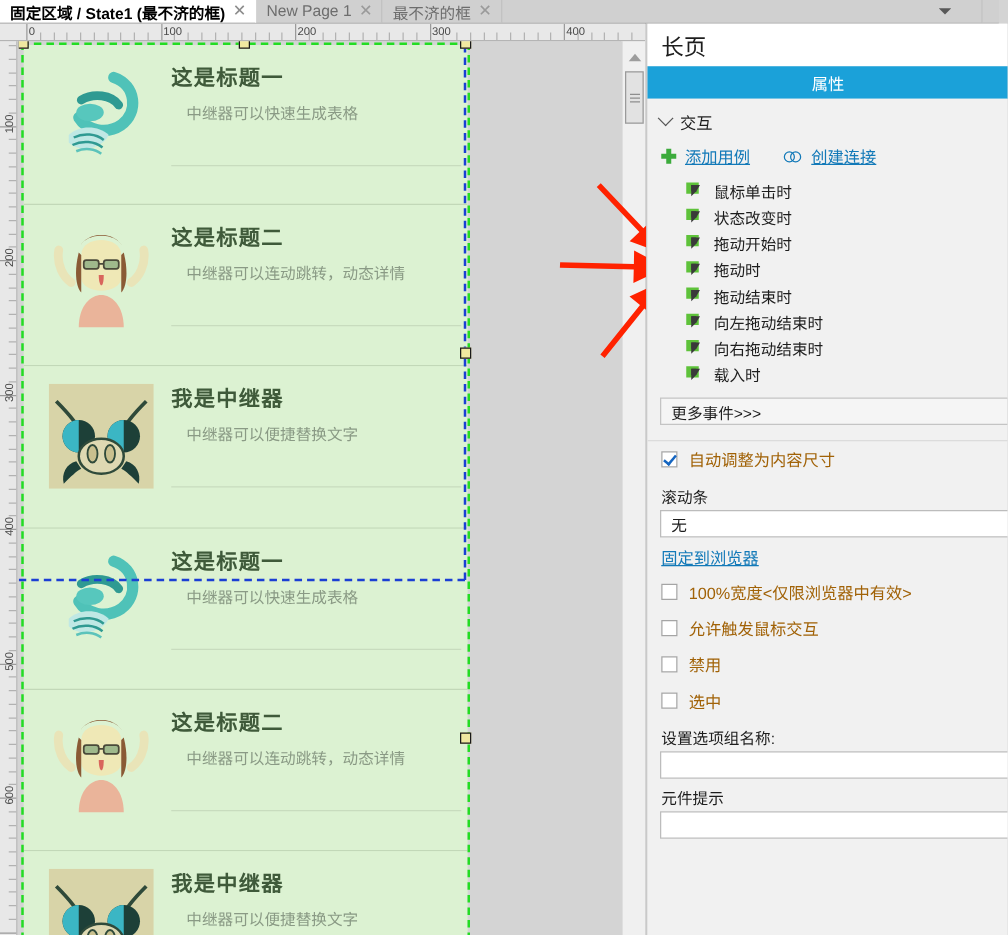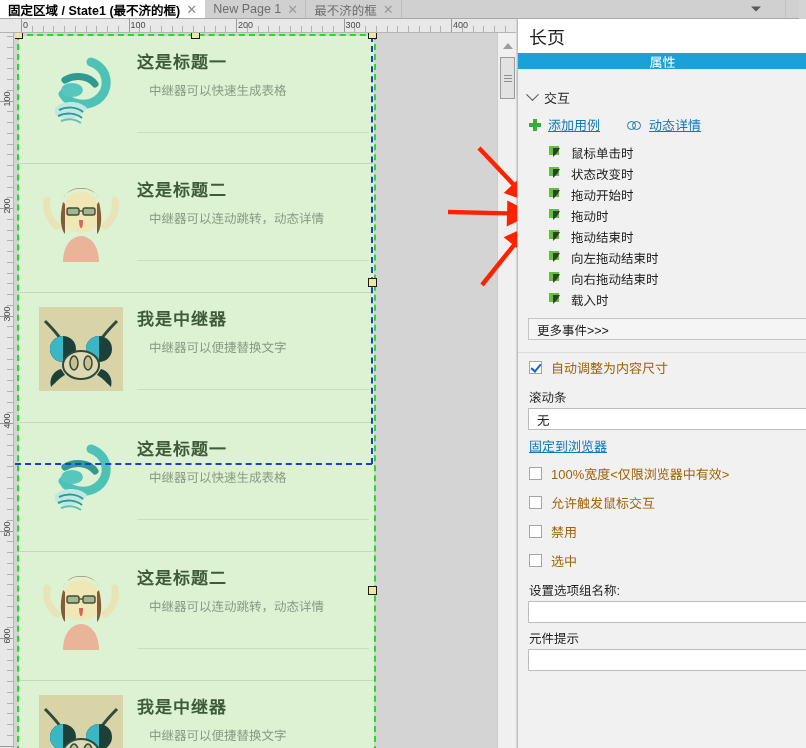--- a/index.html
+++ b/index.html
@@ -180,21 +180,21 @@
     border-left: 1px solid #bfbfbf;
   }
   .rp-header {
     position: absolute; left: 0; top: 0; width: 289px; height: 34px;
     background: #ffffff;
     display: flex; align-items: center;
     padding-left: 11px;
     font-size: 18px; color: #1d1d1d;
   }
   .rp-tab {
-    position: absolute; left: 0; top: 34px; width: 289px; height: 16px;
+    position: absolute; left: 0; top: 34px; width: 289px; height: 26px;
     background: #1ba1d9;
     color: #ffffff;
     display: flex; align-items: center; justify-content: center;
     font-size: 13px;
   }
   .rp-body {
     position: absolute; left: 0; top: 60px; width: 289px; height: 669px;
     background: #f1f1f1;
     overflow: hidden;
   }
@@ -597,21 +597,21 @@
 
       <div class="section-head">
         <span class="chev"></span>
         <span>交互</span>
       </div>
 
       <div class="link-row">
         <span class="plus-icon"></span>
         <span class="hlink">添加用例</span>
         <span class="chain-icon"></span>
-        <span class="hlink">动态详情</span>
+        <span class="hlink">创建连接</span>
       </div>
 
       <div class="evt-list" id="evt-list">
           <div class="evt-row">
             <span class="evt-icon">
               <span class="sq"></span>
               <span class="cur"></span>
             </span>
             <span class="evt-label">鼠标单击时</span>
           </div>

